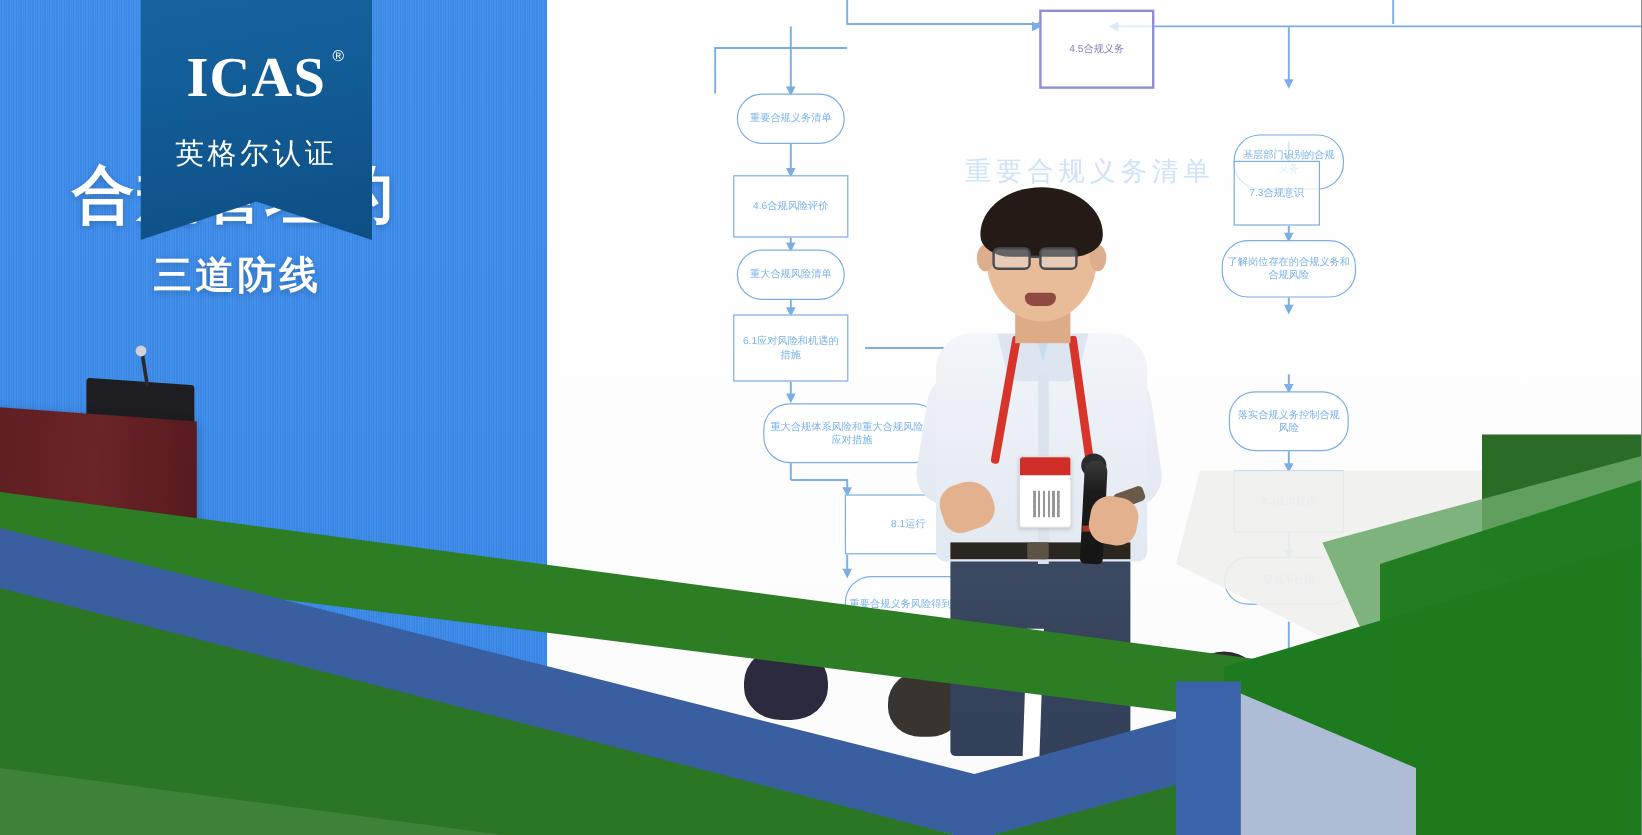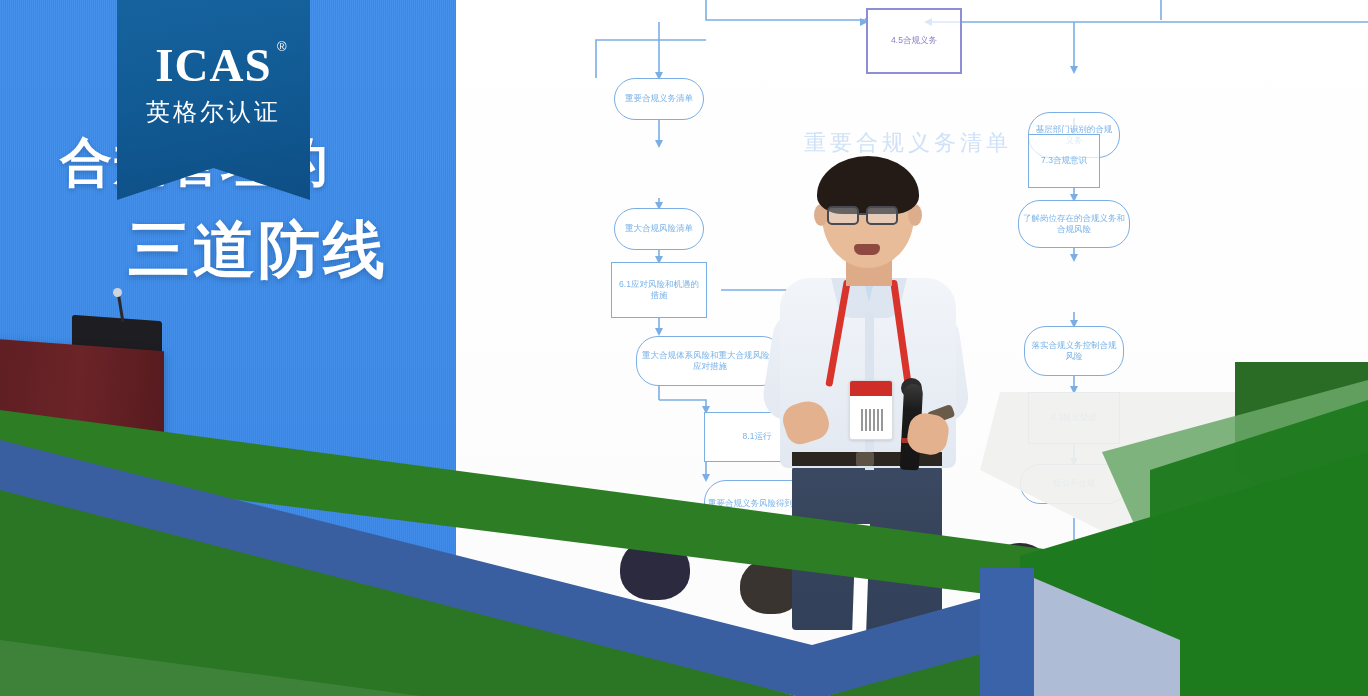--- a/index.html
+++ b/index.html
@@ -30,21 +30,21 @@
 
   
   .slide-title-row {
     position:absolute; left:60px; top:128px; width:390px;
     font-size:52px; font-weight:bold; color:#ffffff;
     letter-spacing:2px; white-space:nowrap;
     text-shadow:0 2px 5px rgba(0,0,0,.20);
   }
   .slide-title-row2 {
     position:absolute; left:128px; top:208px; width:330px;
-    font-size:62px; font-weight:bold; color:#ffffff;
+    font-size:32px; font-weight:bold; color:#ffffff;
     letter-spacing:3px; white-space:nowrap;
     text-shadow:0 2px 6px rgba(0,0,0,.22);
   }
 
   
   .icas-banner {
     position:absolute; left:117px; top:0; width:193px; height:200px;
     background:linear-gradient(170deg,#16639f 0%, #125C96 40%, #0e4e85 100%);
     clip-path:polygon(0 0, 100% 0, 100% 100%, 50% 84%, 0 100%);
     box-shadow:4px 3px 14px rgba(0,0,0,.28);
@@ -55,21 +55,21 @@
     font-family:"Liberation Serif", serif;
     font-size:47px; font-weight:bold; color:#fff;
     letter-spacing:1px; line-height:1; position:relative; display:inline-block;
   }
   .icas-reg {
     position:absolute; top:-2px; right:-16px;
     font-family:"Liberation Sans", sans-serif;
     font-size:13px; font-weight:normal;
   }
   .icas-cn {
-    margin-top:7px; font-size:24px; color:#fff;
+    margin-top:23px; font-size:24px; color:#fff;
     letter-spacing:3px; font-weight:500;
   }
 
   
   .fc { position:absolute; left:456px; top:0; width:912px; height:640px; }
   .fc svg { position:absolute; left:0; top:0; }
   .fc-title {
     position:absolute; left:348px; top:128px;
     font-size:22px; color:#cfe2f7; letter-spacing:4px; font-weight:500;
     white-space:nowrap;
@@ -262,20 +262,21 @@
         <polygon points="618,466 614,458 622,458"></polygon>
         <polygon points="618,562 614,554 622,554"></polygon>
         <polygon points="412,22 404,18 404,26"></polygon>
         <polygon points="468,22 476,18 476,26"></polygon>
       </g>
     </svg>
 
     <div class="node accent" style="left:410px; top:8px; width:96px; height:66px;">4.5合规义务</div>
 
     <div class="node rounded" style="left:158px; top:78px; width:90px; height:42px;">重要合规义务清单</div>
+    <div class="node" style="left:155px; top:146px; width:96px; height:52px;">4.6合规风险评价</div>
     <div class="node rounded" style="left:158px; top:208px; width:90px; height:42px;">重大合规风险清单</div>
     <div class="node" style="left:155px; top:262px; width:96px; height:56px;">6.1应对风险和机遇的措施</div>
     <div class="node rounded" style="left:180px; top:336px; width:148px; height:50px;">重大合规体系风险和重大合规风险的应对措施</div>
     <div class="node" style="left:248px; top:412px; width:106px; height:50px;">8.1运行</div>
     <div class="node rounded" style="left:248px; top:480px; width:110px; height:48px;">重要合规义务风险得到控制</div>
     <div class="node" style="left:300px; top:544px; width:100px; height:50px;">9.1监测测量分析和评价</div>
 
     <div class="node rounded" style="left:572px; top:72px; width:92px; height:46px;margin-top:40px;">基层部门识别的合规义务</div>
     <div class="node" style="left:572px; top:134px; width:72px; height:54px;">7.3合规意识</div>
     <div class="node rounded" style="left:562px; top:200px; width:112px; height:48px;">了解岗位存在的合规义务和合规风险</div>

